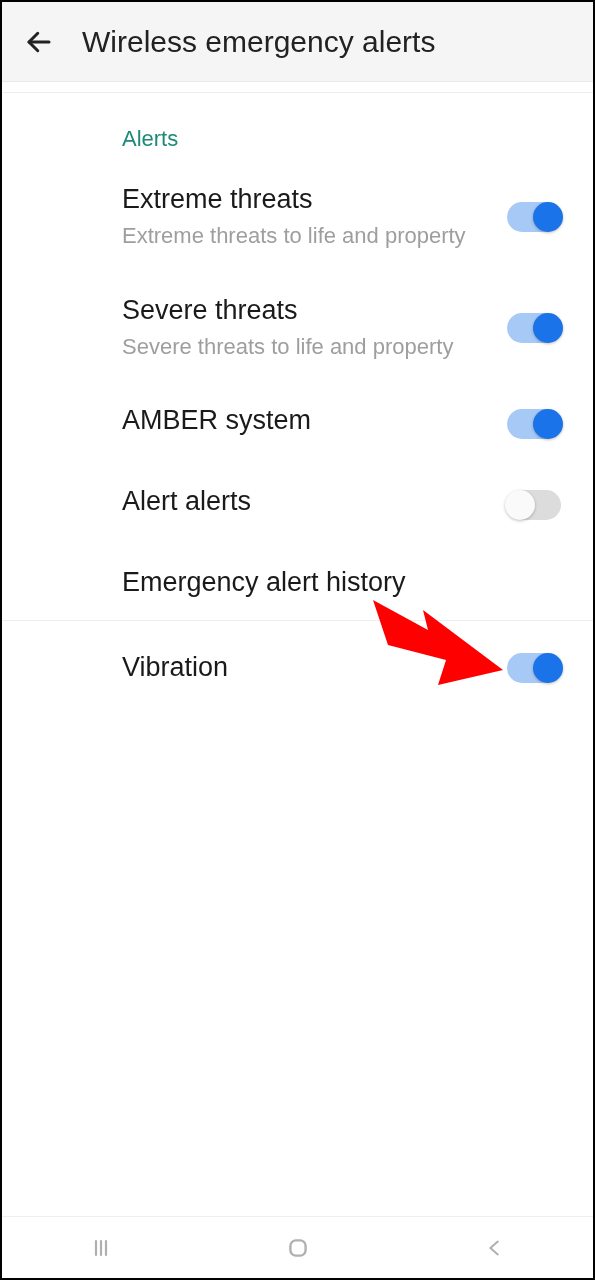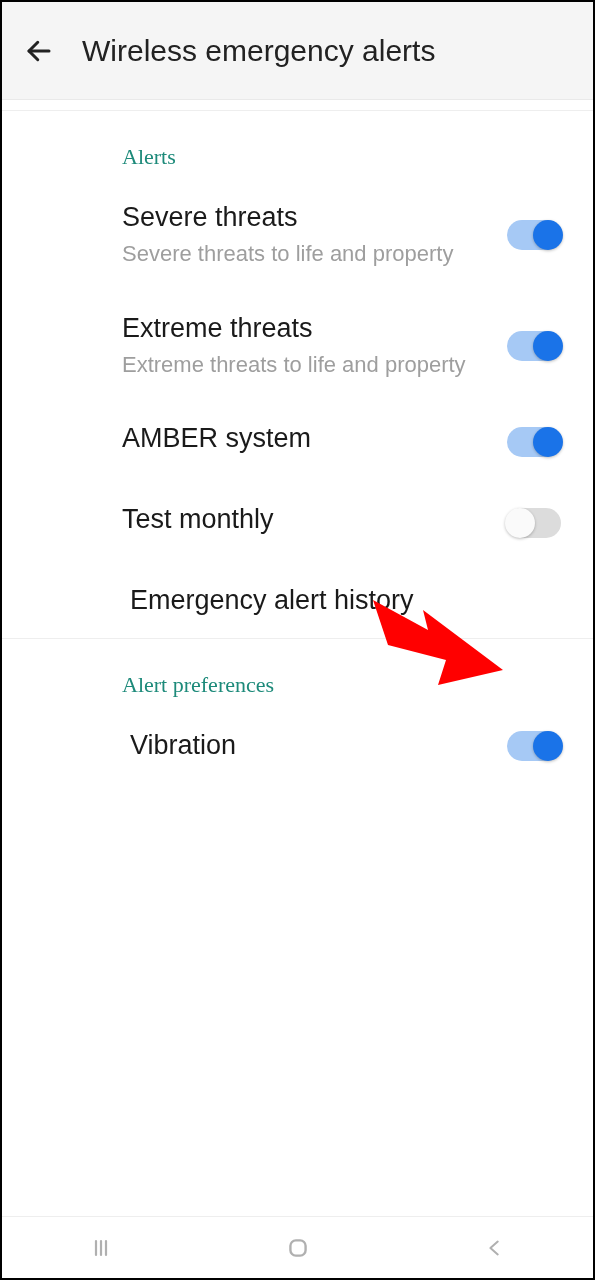--- a/index.html
+++ b/index.html
@@ -7,21 +7,21 @@
     font-family: "Comic Sans MS", "Segoe Script", cursive, sans-serif;
     background: #fff;
     width: 595px;
     height: 1280px;
     border: 2px solid #000;
     position: relative;
     overflow: hidden;
   }
   .header {
     background: #f5f5f5;
-    height: 98px;
+    height: 80px;
     display: flex;
     align-items: center;
     padding: 0 22px;
     border-bottom: 1px solid #e9e9e9;
   }
   .back-arrow {
     width: 30px; height: 30px;
     display: flex; align-items: center; justify-content: center;
     margin-right: 28px;
   }
@@ -46,31 +46,30 @@
     align-items: center;
     padding: 22px 32px 22px 120px;
     position: relative;
   }
   .row-text { flex: 1; padding-right: 16px; }
   .row-title {
     font-size: 27px;
     color: #1a1a1a;
     margin-bottom: 6px;
   }
-  .row-title.only { margin-bottom: 0; margin-left: 8px; }
+  .row-title.only { margin-bottom: 0; }
   .row-sub {
     font-size: 22px;
     color: #9e9e9e;
     line-height: 1.35;
   }
   .section-label {
     font-size: 22px;
     color: #1d8a7a;
     padding: 24px 32px 10px 120px;
-    font-family: Liberation Serif, serif;
   }
   .toggle {
     width: 54px; height: 30px;
     border-radius: 15px;
     position: relative;
     flex-shrink: 0;
   }
   .toggle.on { background: #a6c9f5; }
   .toggle.off { background: #dcdcdc; }
   .toggle .knob {
@@ -117,65 +116,64 @@
 
 <div class="content">
 
 
   <div class="section-divider"></div>
 
   <div class="section-label">Alerts</div>
 
   <div class="row">
     <div class="row-text">
+      <div class="row-title">Extreme threats</div>
+      <div class="row-sub">Extreme threats to life and property</div>
+    </div>
+    <div class="toggle on">
+        <div class="knob"></div>
+      </div>
+  </div>
+
+  <div class="row">
+    <div class="row-text">
       <div class="row-title">Severe threats</div>
       <div class="row-sub">Severe threats to life and property</div>
     </div>
     <div class="toggle on">
         <div class="knob"></div>
       </div>
   </div>
 
   <div class="row">
     <div class="row-text">
-      <div class="row-title">Extreme threats</div>
-      <div class="row-sub">Extreme threats to life and property</div>
-    </div>
-    <div class="toggle on">
-        <div class="knob"></div>
-      </div>
-  </div>
-
-  <div class="row">
-    <div class="row-text">
       <div class="row-title">AMBER system</div>
     </div>
     <div class="toggle on">
         <div class="knob"></div>
       </div>
   </div>
 
   <div class="row">
     <div class="row-text">
-      <div class="row-title">Test monthly</div>
+      <div class="row-title">Alert alerts</div>
     </div>
     <div class="toggle off">
         <div class="knob"></div>
       </div>
   </div>
 
   <div class="row">
     <div class="row-text">
       <div class="row-title only">Emergency alert history</div>
     </div>
   </div>
 
   <div class="section-divider"></div>
 
-  <div class="section-label">Alert preferences</div>
 
   <div class="row">
     <div class="row-text">
       <div class="row-title only">Vibration</div>
     </div>
     <div class="toggle on">
         <div class="knob"></div>
       </div>
   </div>
 

